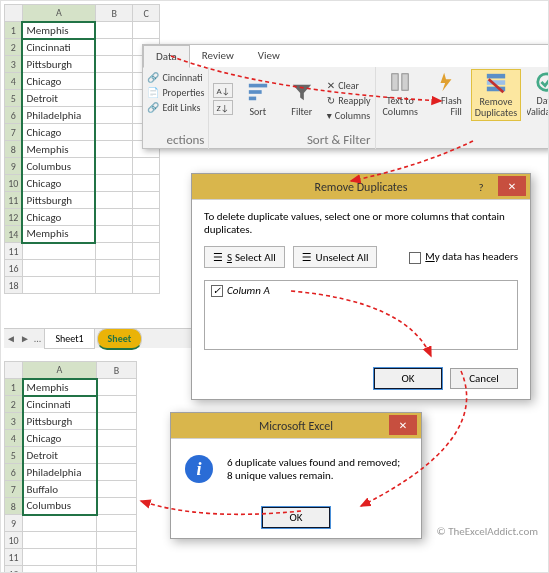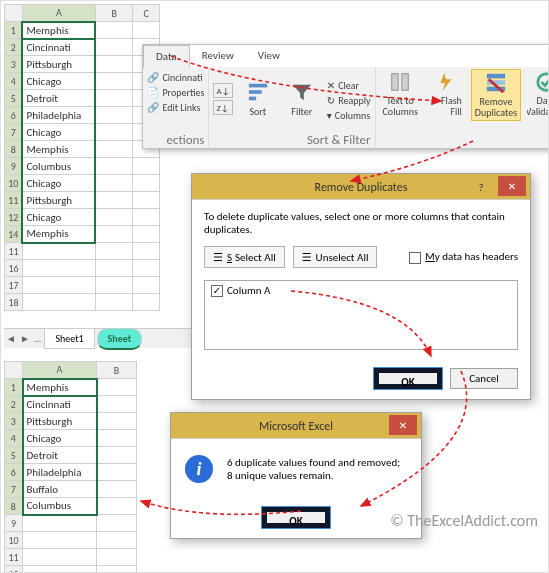--- a/index.html
+++ b/index.html
@@ -14,21 +14,21 @@
   .grid .colA { width: 74px; }
   .grid .colB { width: 40px; }
   .grid .colC { width: 28px; }
   .grid .sel-hdr { background: #d5e2c8; }
   .grid .sel-row { background: #d5e2c8; }
   
   
   .tabbar { position: absolute; height: 20px; background: #f0f0f0; border-top: 1px solid #ccc; font-size: 10px; display:flex; align-items:center;}
   .tabbar .nav { padding: 0 2px; color: #666; }
   .tabbar .tab { padding: 3px 10px; border: 1px solid #ccc; background:#fff; margin: 0 1px;}
-  .tabbar .tab.active { background: #5eead4; border-bottom: 2px solid #217346; color: #217346; font-weight: bold; border-radius: 10px;}
+  .tabbar .tab.active { background: #eab308; border-bottom: 2px solid #217346; color: #217346; font-weight: bold; border-radius: 10px;}
   
   
   .ribbon { position: absolute; left: 141px; top: 43px; width: 408px; height: 105px; background: #f1f1f1; border: 1px solid #c0c0c0; box-shadow: 2px 2px 6px rgba(0,0,0,0.3); }
   .ribbon-tabs { height: 22px; background: #fff; display: flex; font-size: 11px; }
   .ribbon-tabs .rtab { padding: 4px 12px 2px; color: #444; }
   .ribbon-tabs .rtab.active { background: #f1f1f1; border: 1px solid #c0c0c0; border-bottom: 1px solid #f1f1f1; margin-bottom: -1px; }
   .ribbon-body { display: flex; height: 82px; font-size: 10px; color: #444;}
   .rgroup { border-right: 1px solid #ddd; padding: 2px 4px; display: flex; flex-direction: column; justify-content: space-between;}
   .rgroup .glabel { text-align: right; color: #777; font-size: 13px; }
   .rgroup .gitems { display: flex; flex-direction: column; gap: 2px; margin-top: 2px;}
@@ -43,28 +43,28 @@
   .dlg { position: absolute; background: #fff; border: 1px solid #a0a0a0; box-shadow: 3px 3px 10px rgba(0,0,0,0.3); font-size: 11px;}
   .dlg .titlebar { height: 26px; background: #fff; border-bottom: 1px solid #d0d0d0; display: flex; justify-content: center; align-items: center; position: relative; }
   .dlg.dark .titlebar { background: #d9b64c; color: #333; }
   .dlg .titlebar .ttl { font-size: 12px; }
   .dlg .titlebar .help { position: absolute; right: 36px; top: 0; width: 26px; height: 26px; display:flex; align-items:center; justify-content:center; color: #333;}
   .dlg .titlebar .close { position: absolute; right: 4px; top: 2px; width: 28px; height: 20px; background: #c74f3f; color:#fff; display:flex; align-items:center; justify-content:center; font-size: 10px;}
   .dlg .body { padding: 10px 12px; }
   .dlg .btnrow { display: flex; justify-content: flex-end; gap: 8px; padding: 8px 12px 10px; }
   .dlg .btnrow.center { justify-content: center; }
   .winbtn { min-width: 68px; height: 21px; background: #f0f0f0; border: 1px solid #a0a0a0; font-size: 11px; text-align:center; line-height: 19px;}
-  .winbtn.primary { border: 5px solid #0f172a; box-shadow: 0 0 0 1px #4a90d9; font-weight: bold;}
+  .winbtn.primary { border: 1px solid #0f172a; box-shadow: 0 0 0 1px #4a90d9;}
   .smallbtn { height: 22px; background: #f5f5f5; border: 1px solid #b0b0b0; font-size: 11px; padding: 0 8px; display:inline-flex; align-items:center; gap: 4px;}
   .chk { width: 12px; height: 12px; border: 1px solid #666; display: inline-block; text-align:center; line-height: 10px; font-size: 10px; margin-right: 4px; vertical-align: middle;}
-  .listbox { border: 1px solid #aaa; height: 70px; padding: 3px 6px; margin-top: 12px;}
+  .listbox { border: 1px solid #aaa; height: 70px; padding: 3px 6px; margin-top: 12px; font-style: italic;}
   
   .info-icon { width: 28px; height: 28px; border-radius: 50%; background: #2a6cd6; color: #fff; display: inline-flex; align-items:center; justify-content:center; font-family: Georgia, serif; font-style: italic; font-weight: bold; font-size: 18px; flex-shrink: 0;}
   
-  .watermark { position: absolute; right: 10px; bottom: 42px; font-size: 16px; color: #999; margin-top: 24px; }
+  .watermark { position: absolute; right: 10px; bottom: 34px; font-size: 11px; color: #999; margin-top: 24px; }
   
   
   svg.arrows { position: absolute; left: 0; top: 0; pointer-events: none; }
   
   u.ak { text-decoration: underline; }
 </style>
 </head>
 <body>
 
 <div class="grid" style="left:3px; top:3px; width:156px;">
@@ -155,26 +155,20 @@
           <td></td>
         </tr>
     <tr>
           <td class="rowhdr">11</td>
           <td></td>
           <td></td>
           <td></td>
         </tr>
     <tr>
           <td class="rowhdr">16</td>
-          <td></td>
-          <td></td>
-          <td></td>
-        </tr>
-    <tr>
-          <td class="rowhdr">17</td>
           <td></td>
           <td></td>
           <td></td>
         </tr>
     <tr>
           <td class="rowhdr">18</td>
           <td></td>
           <td></td>
           <td></td>
         </tr>

